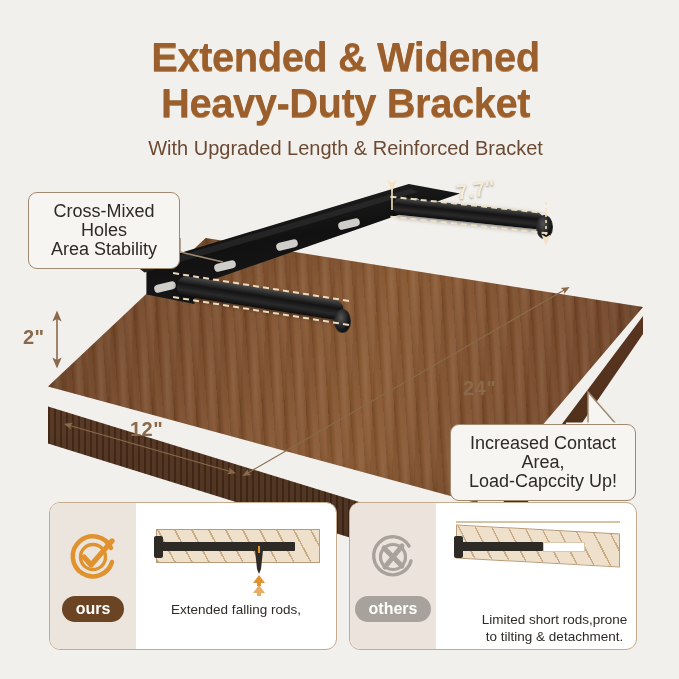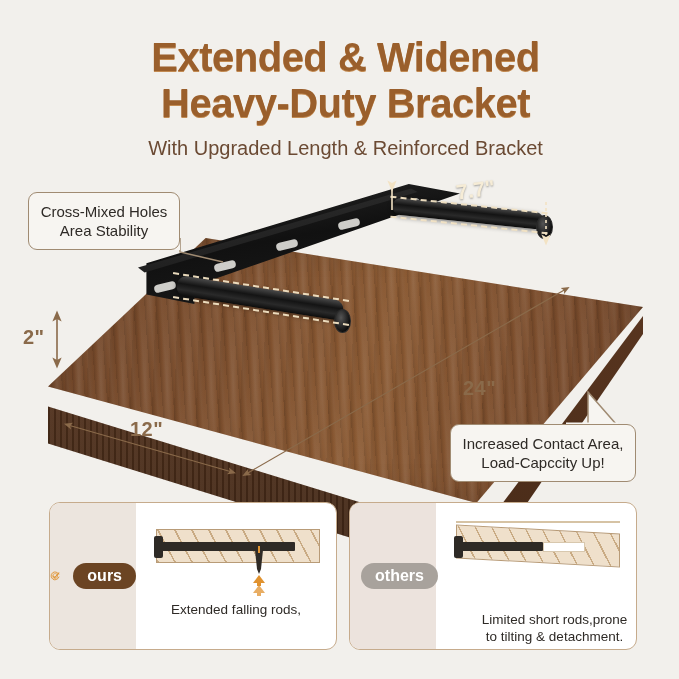--- a/index.html
+++ b/index.html
@@ -92,21 +92,21 @@
     position:absolute;height:0;border-top:2px dashed #f3e3c4;opacity:.95;
   }
 
   
   .callout{
     position:absolute;
     background:#f7f5f1;
     border:1.5px solid #a08b72;
     border-radius:9px;
     color:#2e2a26;
-    font-size:15px;line-height:19px;
+    font-size:18px;line-height:19px;
     text-align:center;
     padding:9px 11px;
     box-sizing:border-box;
   }
   .callout-1{left:28px;top:192px;width:152px;}
   .callout-2{left:450px;top:424px;width:186px;}
 
   
   .dim-label{
     position:absolute;color:#8a6a4a;font-size:20px;font-weight:bold;
@@ -125,21 +125,21 @@
   .panels{position:absolute;left:0;top:502px;width:679px;height:150px;}
   .panel{
     position:absolute;top:0;height:146px;
     border:1.3px solid #c6ab8c;border-radius:11px;
     background:#ffffff;overflow:hidden;display:flex;
   }
   .panel-a{left:49px;width:286px;}
   .panel-b{left:349px;width:286px;}
   .panel-left{
     width:86px;flex:none;
-    display:flex;flex-direction:row;align-items:center;
+    display:flex;flex-direction:column;align-items:center;
     justify-content:center;gap:13px;
   }
   .panel-a .panel-left{background:#ece5de;}
   .panel-b .panel-left{background:#ece3dd;}
   .panel-right{
     flex:1;display:flex;flex-direction:column;
     align-items:center;justify-content:flex-start;padding-top:12px;
   }
   .badge{
     padding:4px 14px;border-radius:13px;

